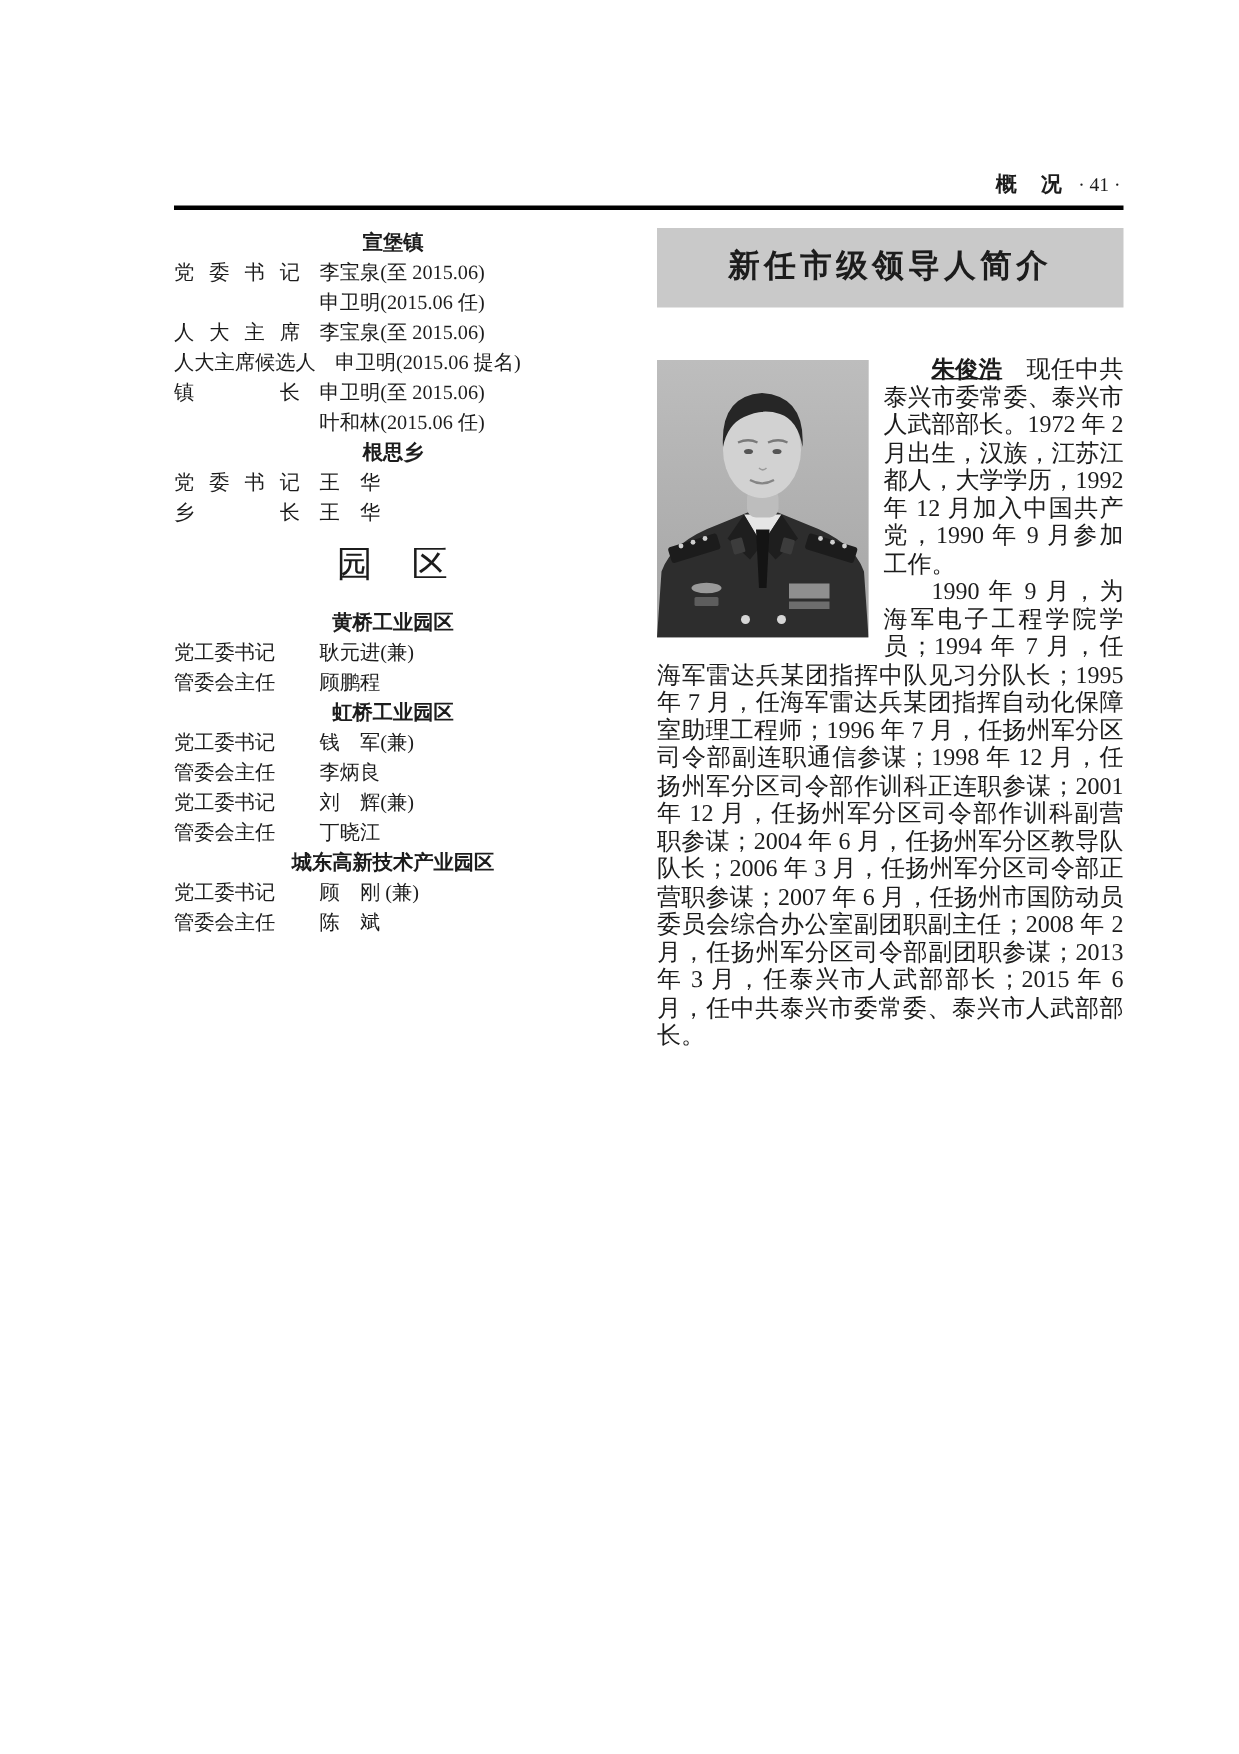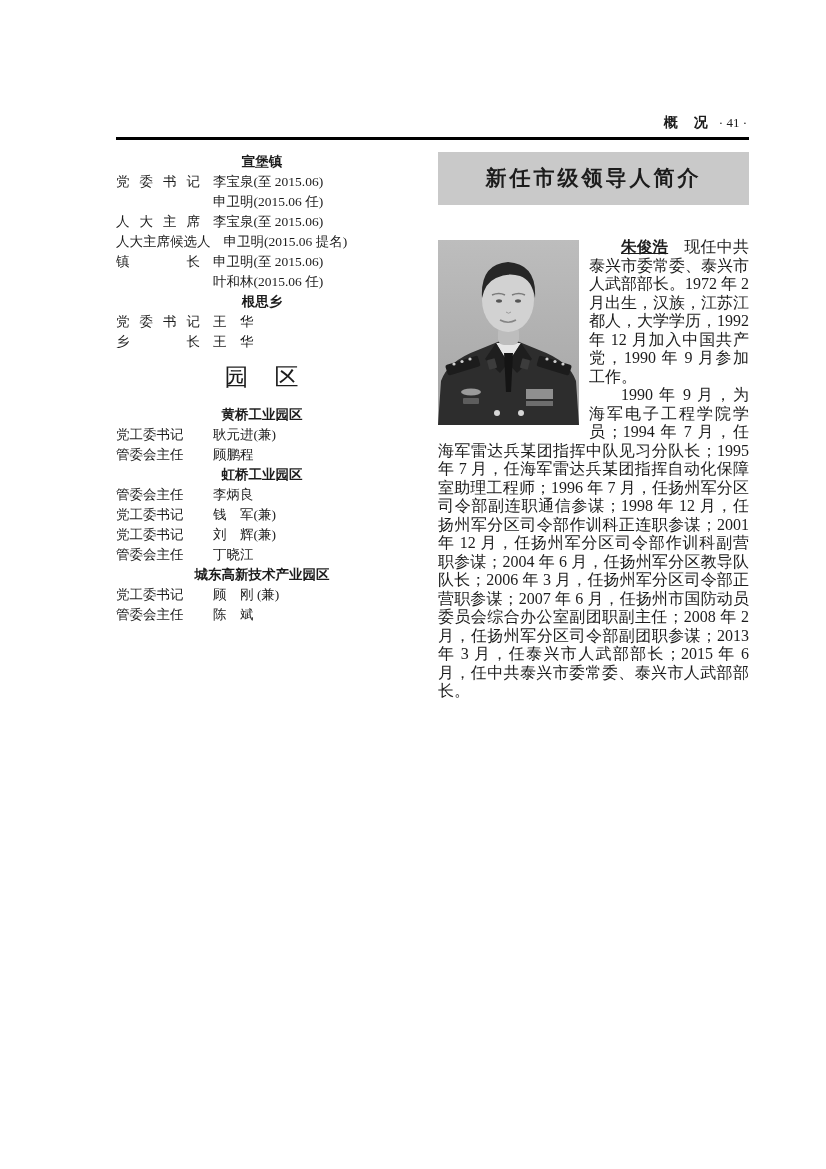--- a/index.html
+++ b/index.html
@@ -71,22 +71,22 @@
           <div class="lc-row"><span class="lc-label justify">镇长</span><span class="lc-value">申卫明(至 2015.06)</span></div>
           <div class="lc-row"><span class="lc-label"></span><span class="lc-value">叶和林(2015.06 任)</span></div>
           <div class="lc-heading">根思乡</div>
           <div class="lc-row"><span class="lc-label justify">党委书记</span><span class="lc-value">王　华</span></div>
           <div class="lc-row"><span class="lc-label justify">乡长</span><span class="lc-value">王　华</span></div>
           <div class="parks-title">园　区</div>
           <div class="lc-heading">黄桥工业园区</div>
           <div class="lc-row"><span class="lc-label">党工委书记</span><span class="lc-value">耿元进(兼)</span></div>
           <div class="lc-row"><span class="lc-label">管委会主任</span><span class="lc-value">顾鹏程</span></div>
           <div class="lc-heading">虹桥工业园区</div>
+          <div class="lc-row"><span class="lc-label">党工委书记</span><span class="lc-value">钱　军(兼)</span></div>
           <div class="lc-row"><span class="lc-label">管委会主任</span><span class="lc-value">李炳良</span></div>
-          <div class="lc-row"><span class="lc-label">党工委书记</span><span class="lc-value">钱　军(兼)</span></div>
           <div class="lc-row"><span class="lc-label">党工委书记</span><span class="lc-value">刘　辉(兼)</span></div>
           <div class="lc-row"><span class="lc-label">管委会主任</span><span class="lc-value">丁晓江</span></div>
           <div class="lc-heading">城东高新技术产业园区</div>
           <div class="lc-row"><span class="lc-label">党工委书记</span><span class="lc-value">顾　刚 (兼)</span></div>
           <div class="lc-row"><span class="lc-label">管委会主任</span><span class="lc-value">陈　斌</span></div>
         </div>
 
       <div class="right-col">
         <div class="title-box">
           <span>新任市级领导人简介</span>

